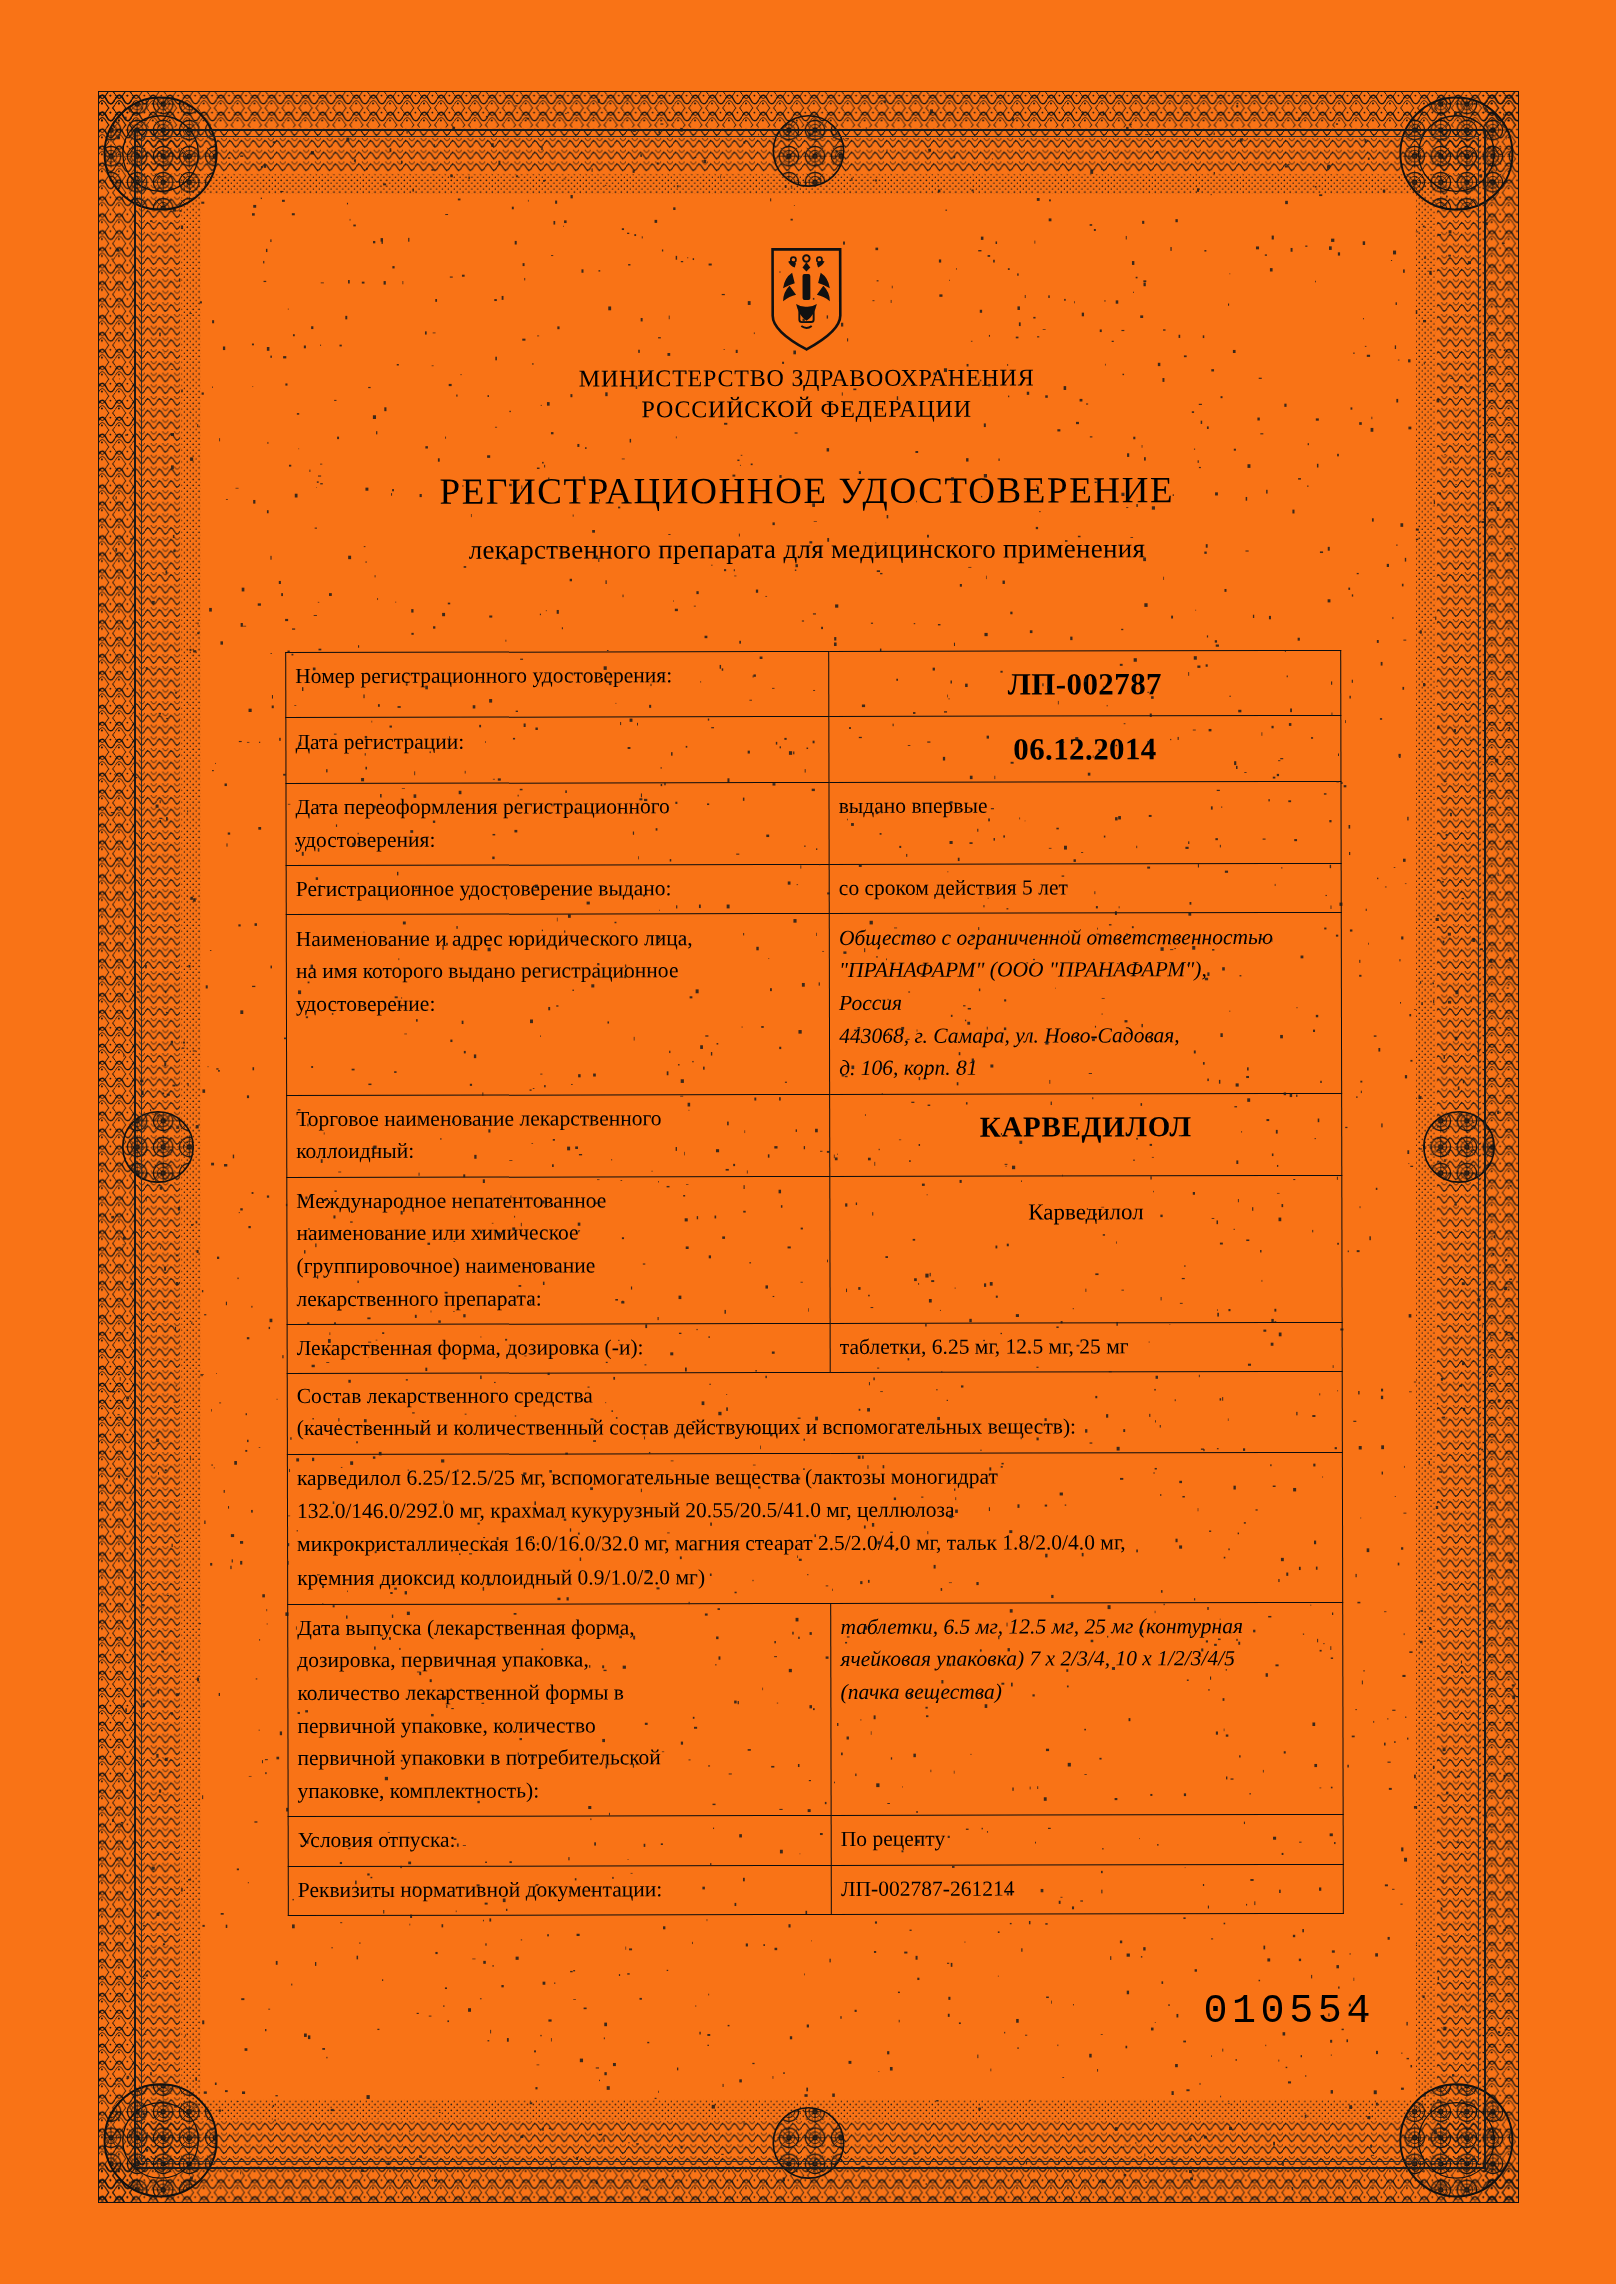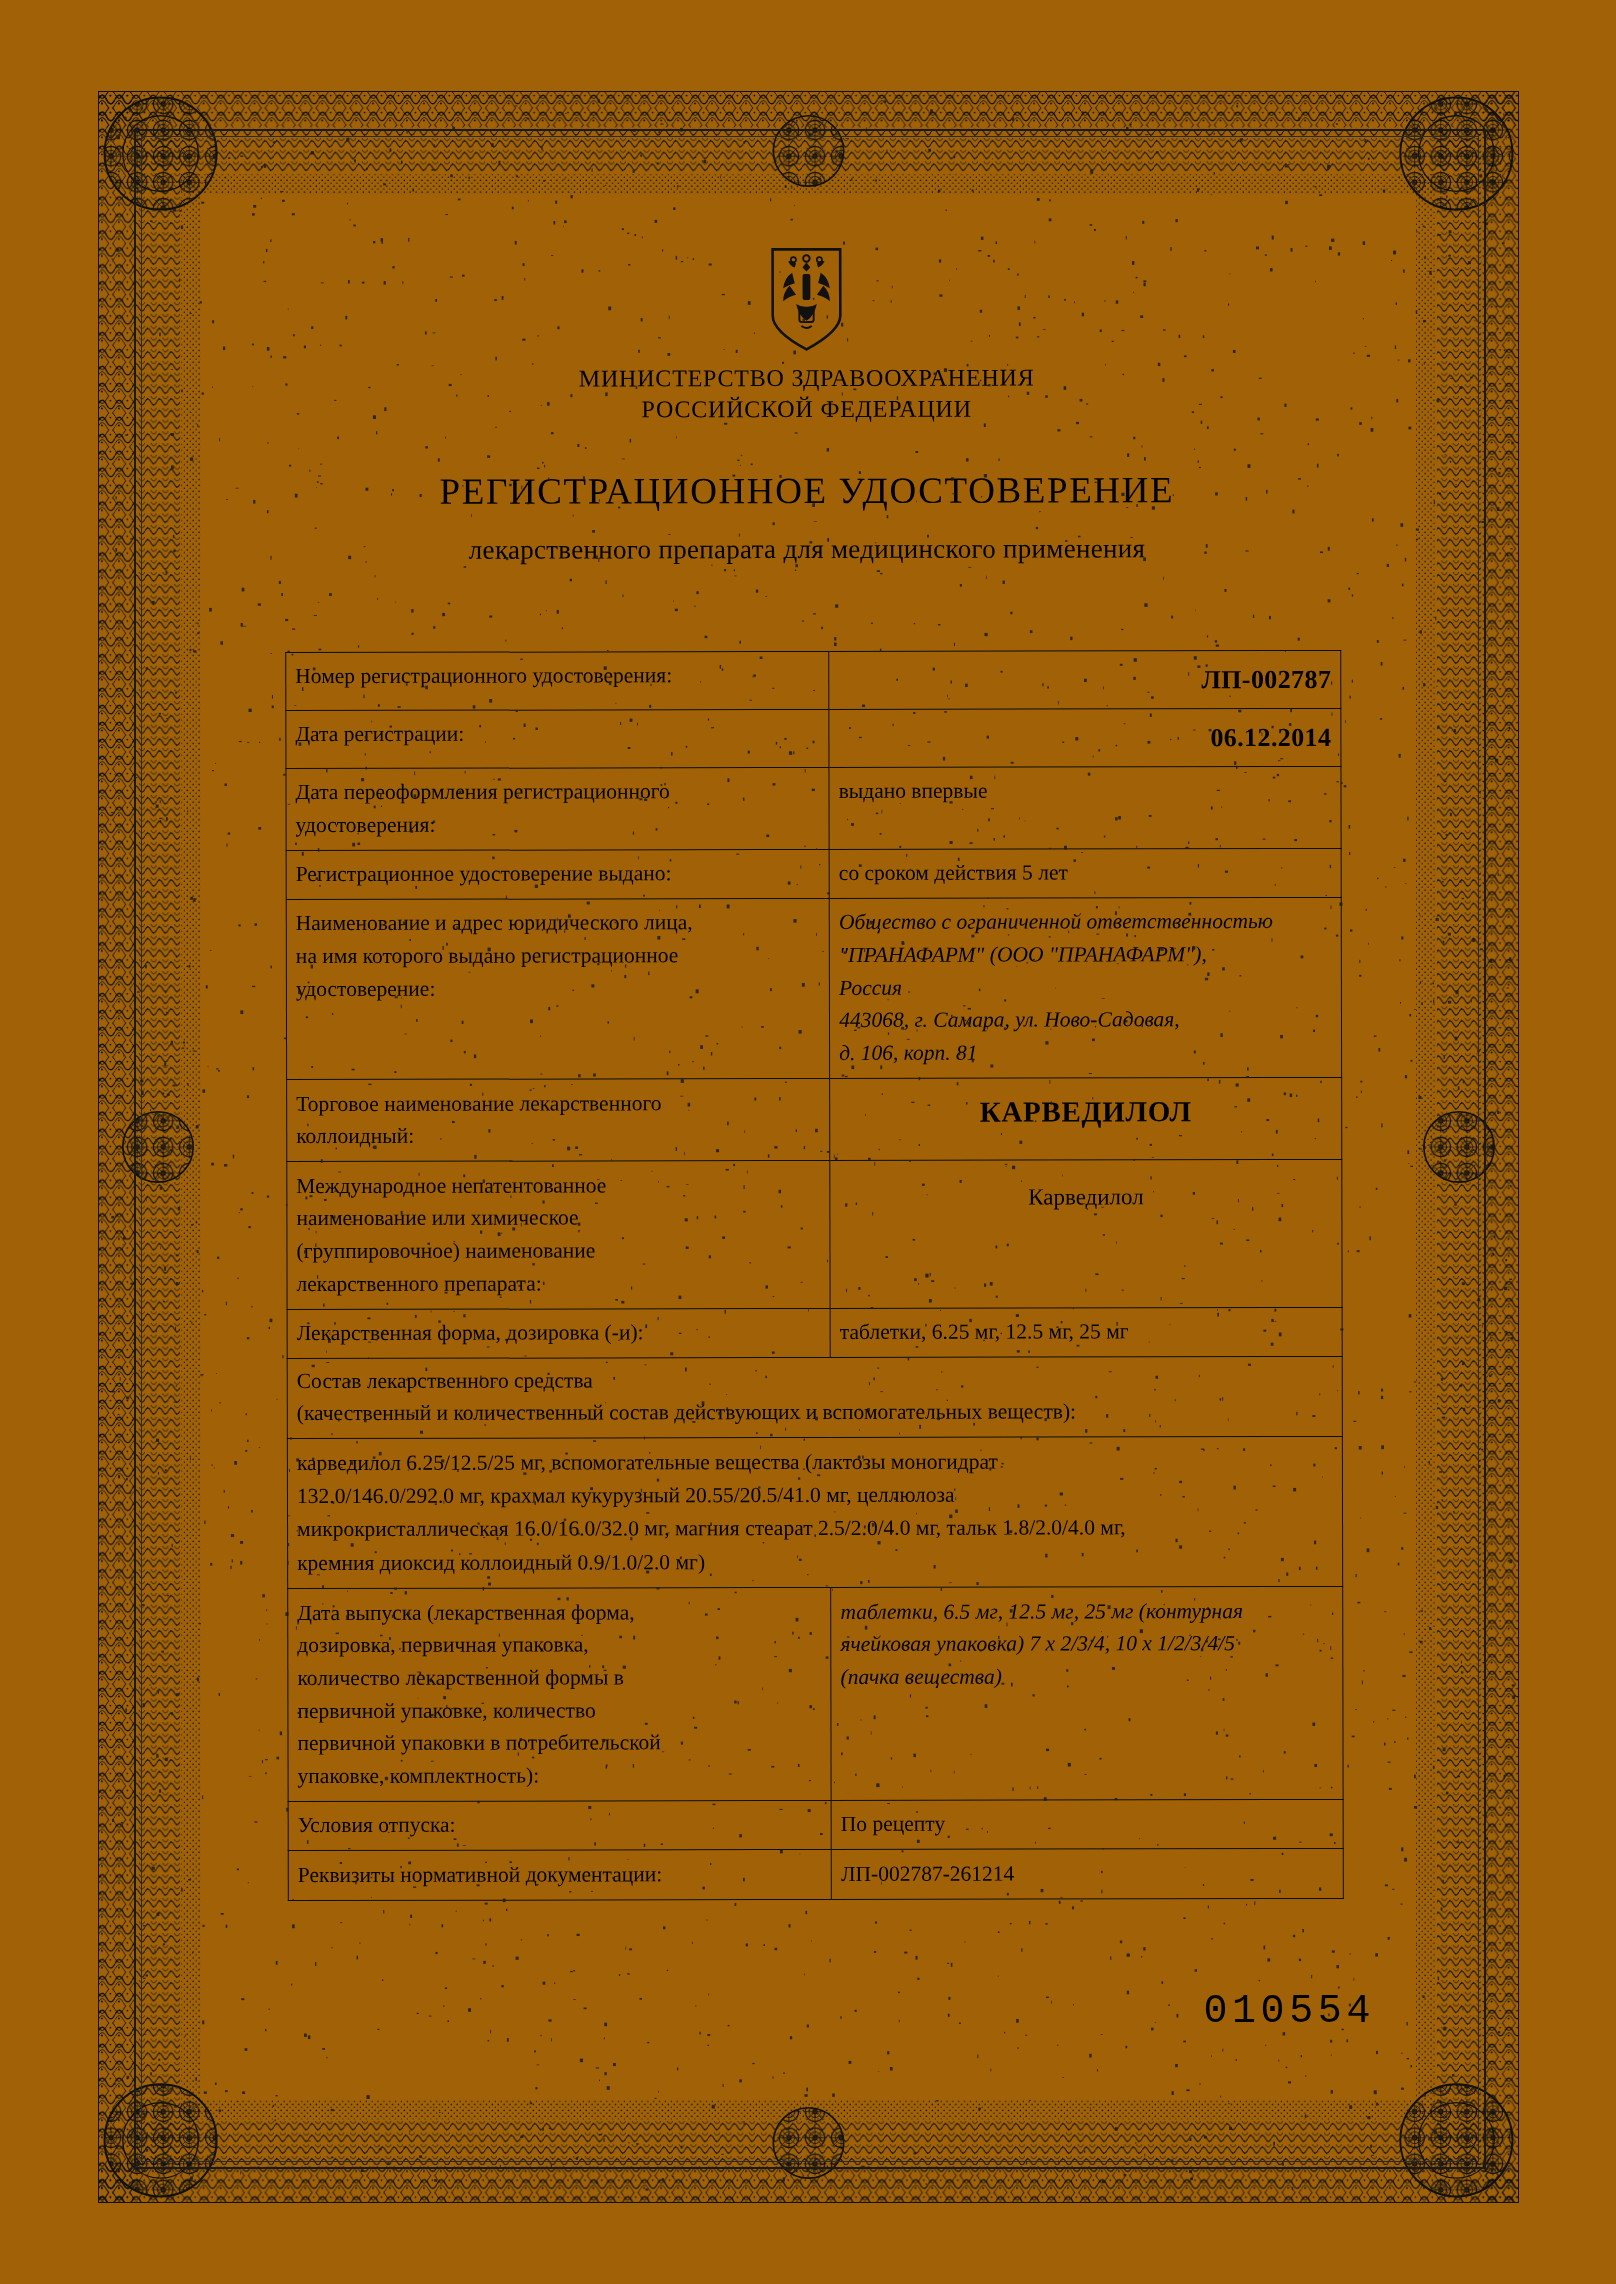--- a/index.html
+++ b/index.html
@@ -10,21 +10,21 @@
   }
   body {
     font-family: "Liberation Serif", "DejaVu Serif", serif;
     color: #000;
   }
 
   .page {
     position: relative;
     width: 1617px;
     height: 2284px;
-    background: #a16207;
+    background: #f97316;
     overflow: hidden;
   }
 
   
   .speckle {
     position: absolute;
     inset: 0;
     pointer-events: none;
     z-index: 40;
     opacity: .85;
@@ -117,21 +117,21 @@
   table.reg td {
     border: 1.6px solid #0d0d0d;
     padding: 7.2px 9px 8.5px 9px;
     vertical-align: top;
   }
   td.lbl { width: 546px; }
   td.val { width: 510px; }
 
   td.val.ctr     { text-align: center; }
   td.val.big     { font-size: 29px; font-weight: bold; letter-spacing: 0.7px; padding-top: 10.4px; }
-  td.val.bignum  { font-size: 26px; font-weight: bold; letter-spacing: 0.4px; padding-top: 9px; text-align: right; }
+  td.val.bignum  { font-size: 31px; font-weight: bold; letter-spacing: 0.4px; padding-top: 9px; }
   td.val.mid     { font-size: 23px; padding-top: 19.6px; }
 
   td.span-head {
     font-size: 21.5px;
     line-height: 1.48;
   }
   td.span-body {
     font-size: 21.5px;
     line-height: 1.55;
   }

